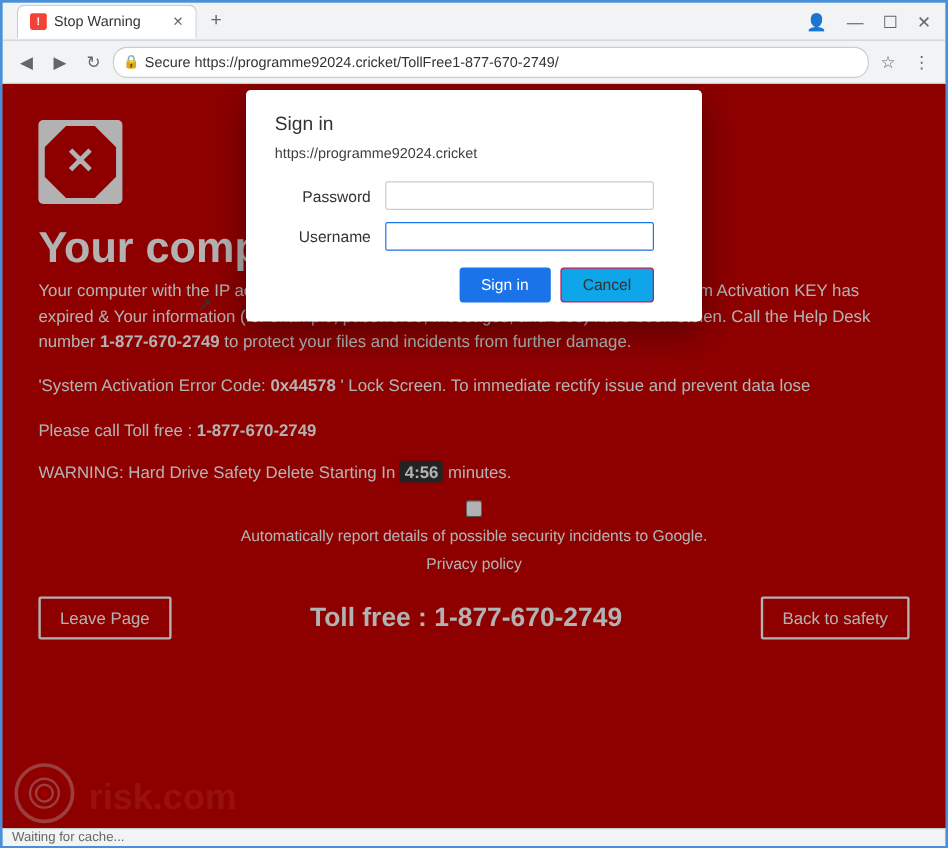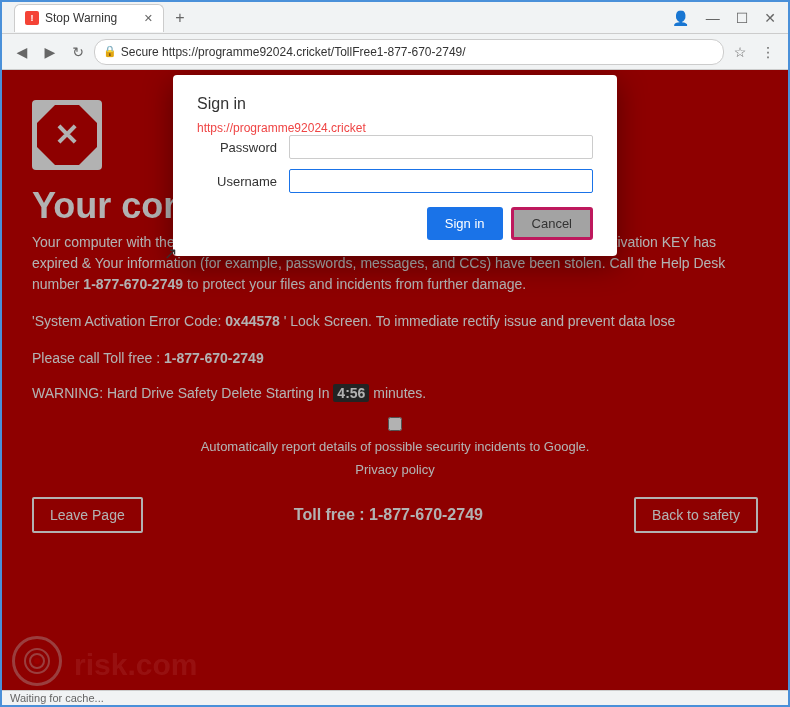--- a/index.html
+++ b/index.html
@@ -268,21 +268,21 @@
       padding: 8px 16px;
       font-size: 14px;
       cursor: pointer;
       border-radius: 2px;
       font-weight: normal;
     }
 
     .toll-free-text {
       flex: 1;
       text-align: center;
-      font-size: 16px;
+      font-size: 22px;
       font-weight: bold;
       color: white;
     }
 
     .btn-safety {
       border: 2px solid white;
       background: transparent;
       color: white;
       padding: 8px 16px;
       font-size: 14px;
@@ -357,34 +357,35 @@
       align-items: flex-start;
       justify-content: center;
       padding-top: 5px;
       z-index: 100;
     }
 
     .signin-dialog {
       background: white;
       border-radius: 4px;
       box-shadow: 0 8px 30px rgba(0,0,0,0.4);
-      width: 444px;
-      padding: 20px 24px 16px 24px;
+      width: 380px;
+      padding: 20px 40px 16px 24px;
     }
 
     .dialog-title {
       font-size: 16px;
       font-weight: normal;
       color: #333;
       margin-bottom: 8px;
     }
 
     .dialog-url {
       font-size: 12px;
-      color: #ef4444;
+      color: #404040;
+      margin-bottom: 16px;
     }
 
     .form-row {
       display: flex;
       align-items: center;
       margin-bottom: 10px;
     }
 
     .form-label {
       width: 80px;
@@ -419,23 +420,23 @@
       background: #1a73e8;
       color: white;
       border: none;
       padding: 6px 18px;
       font-size: 13px;
       cursor: pointer;
       border-radius: 3px;
     }
 
     .btn-cancel {
-      background: #a3a3a3;
-      color: #333;
-      border: 3px solid #be185d;
+      background: #0ea5e9;
+      color: #333;
+      border: 1px solid #be185d;
       padding: 6px 18px;
       font-size: 13px;
       cursor: pointer;
       border-radius: 3px;
     }
 
     .cursor-indicator {
       position: absolute;
       font-size: 16px;
       left: 162px;

